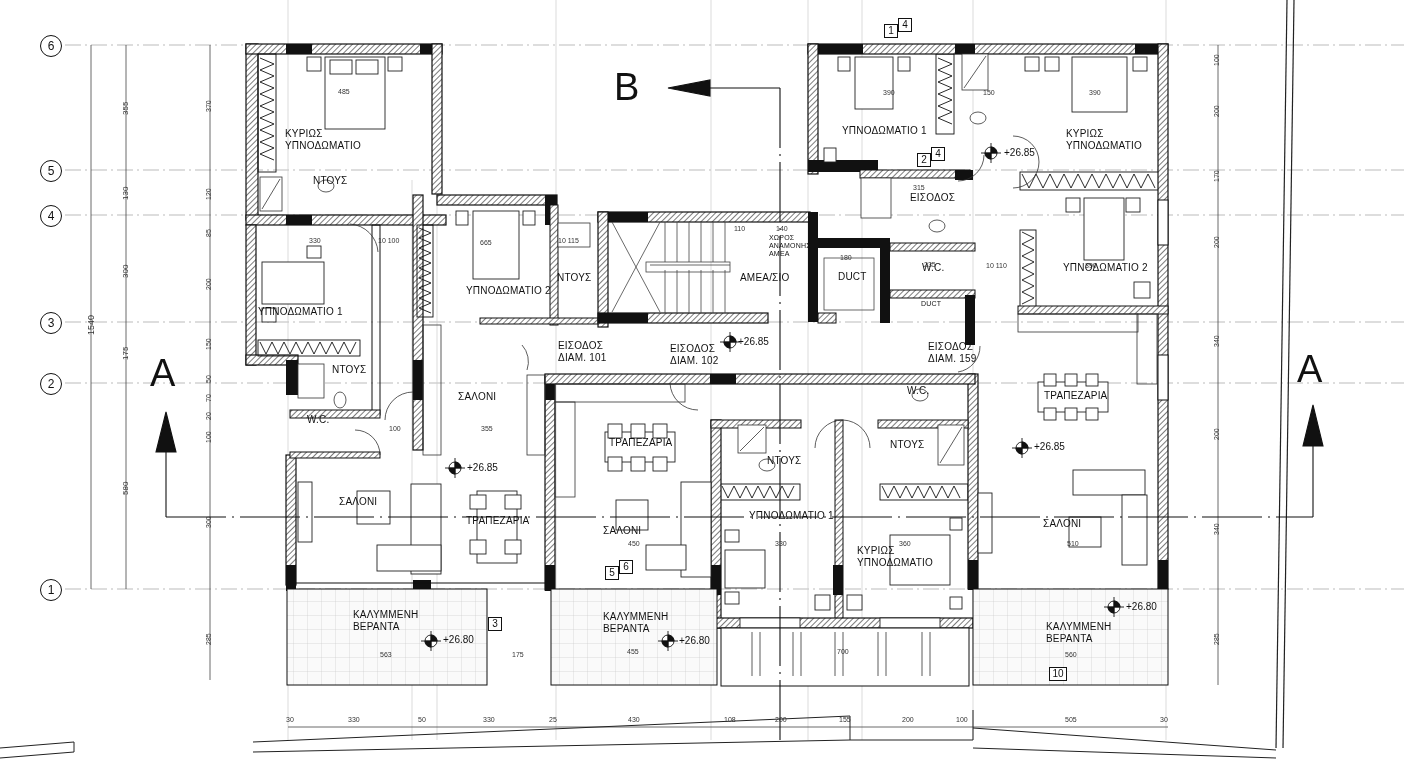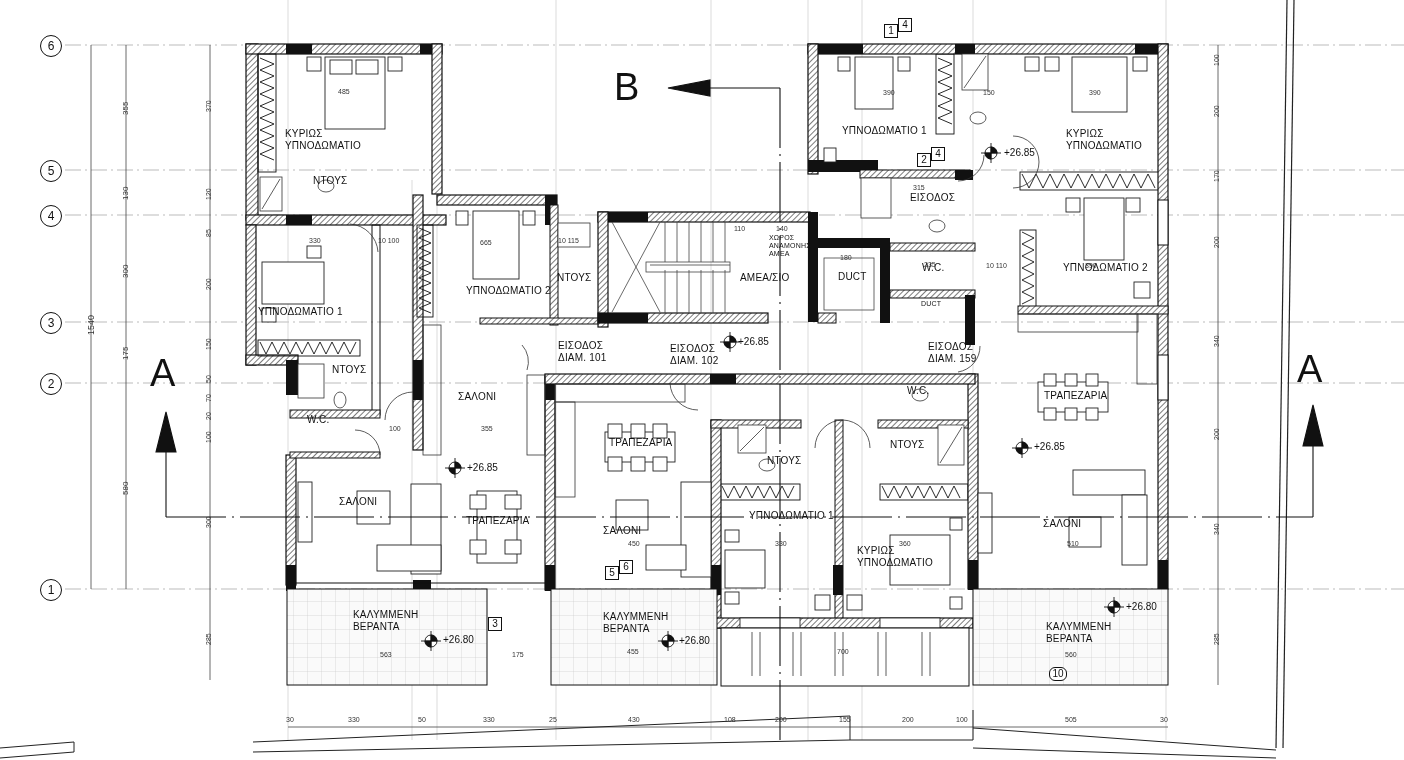--- a/index.html
+++ b/index.html
@@ -548,21 +548,21 @@
     <div class="lvl" style="left: 1126px; top: 601px;">+26.80</div>
   </div>
 <div id="tags">
     <div class="tag" style="left: 884px; top: 24px;">1</div>
     <div class="tag" style="left: 898px; top: 18px;">4</div>
     <div class="tag" style="left: 917px; top: 153px;">2</div>
     <div class="tag" style="left: 931px; top: 147px;">4</div>
     <div class="tag" style="left: 605px; top: 566px;">5</div>
     <div class="tag" style="left: 619px; top: 560px;">6</div>
     <div class="tag" style="left: 488px; top: 617px;">3</div>
-    <div class="tag" style="left: 1049px; top: 667px; width: 16px; border-radius: 6px;">10</div>
+    <div class="tag" style="left: 1049px; top: 667px; width: 16px;">10</div>
   </div>
 <div id="roomdims">
     <div class="dim" style="left: 338px; top: 88px;">485</div>
     <div class="dim" style="left: 309px; top: 237px;">330</div>
     <div class="dim" style="left: 378px; top: 237px;">10 100</div>
     <div class="dim" style="left: 480px; top: 239px;">665</div>
     <div class="dim" style="left: 558px; top: 237px;">10 115</div>
     <div class="dim" style="left: 734px; top: 225px;">110</div>
     <div class="dim" style="left: 776px; top: 225px;">140</div>
     <div class="dim" style="left: 840px; top: 254px;">180</div>

